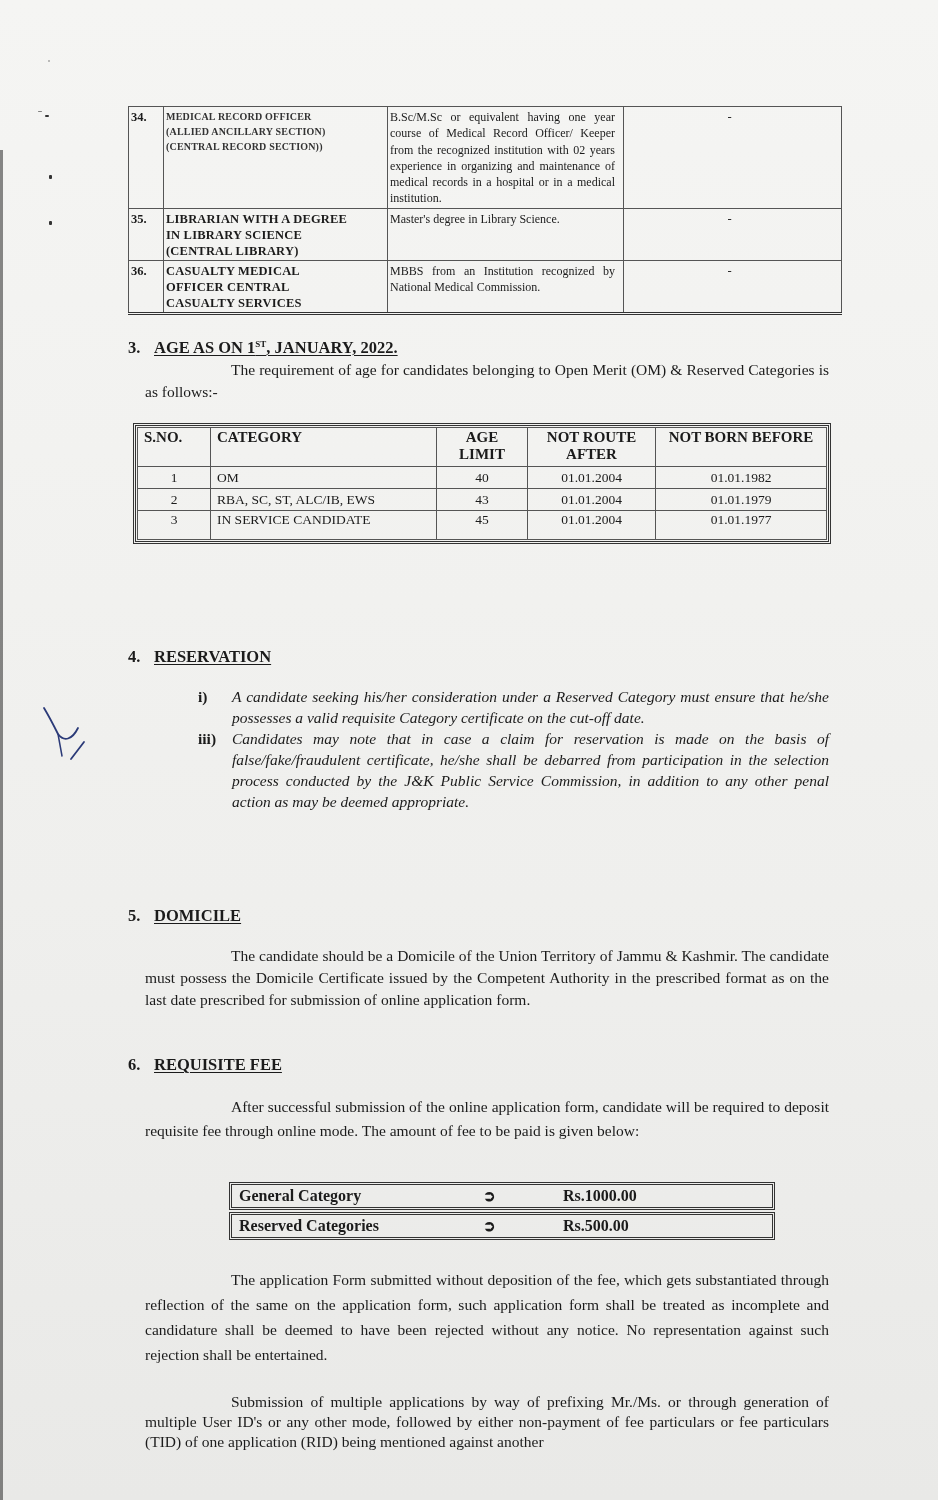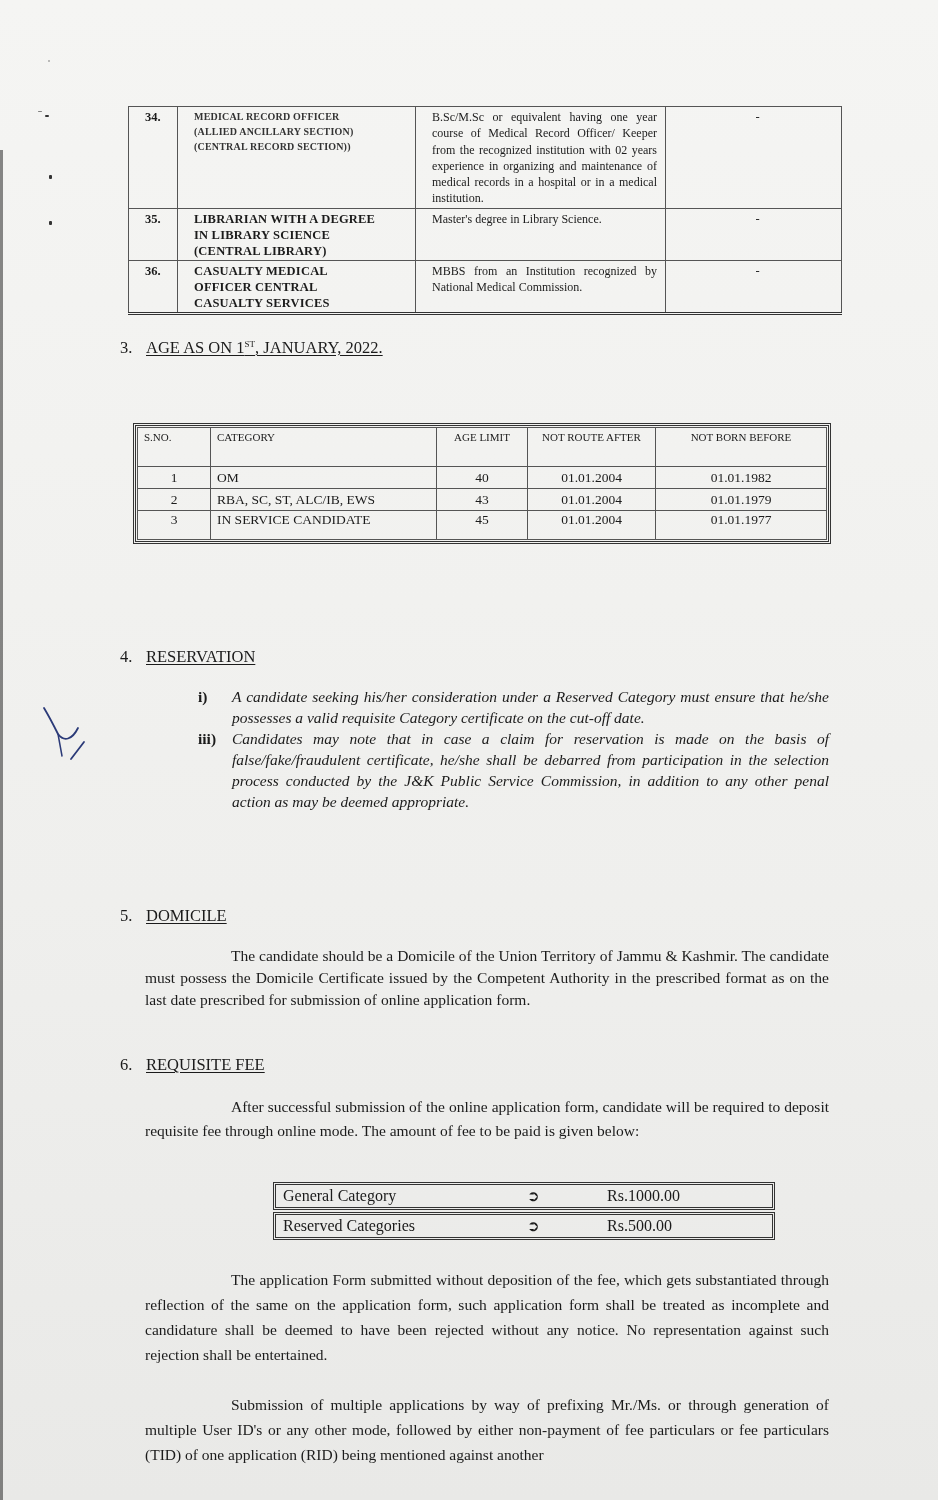--- a/index.html
+++ b/index.html
@@ -11,62 +11,62 @@
       position: relative;
     }
     .page { position: absolute; left: 0; top: 0; width: 938px; height: 1500px;
       background: linear-gradient(180deg, #f5f5f3 0%, #efefed 60%, #e9e9e7 100%); }
     .edge-left { position: absolute; left: 0; top: 150px; width: 3px; height: 1350px; background: #2a2a2a; opacity: .55; }
     .speck { position: absolute; background: #333; border-radius: 1px; }
 
     
     .posts { position: absolute; left: 128px; top: 106px; width: 714px; border-collapse: collapse;
       font-size: 12.5px; line-height: 16px; border-bottom: 3px double #333; }
-    .posts td { border: 1px solid #555; vertical-align: top; padding: 2px 8px 1px 16px; }
+    .posts td { border: 1px solid #555; vertical-align: top; padding: 2px 8px 1px 2px; }
     .posts .sno { width: 24px; font-weight: bold; }
     .posts .post { width: 213px; font-weight: bold; text-transform: uppercase; letter-spacing: .2px; }
     .posts .qual { width: 225px; text-align: justify; font-size: 12px; line-height: 16.3px; }
     .posts .rem { text-align: center; }
     .posts tr.r34 td { height: 95px; }
     .posts tr.r35 td { height: 45px; }
     .posts tr.r36 td { height: 46px; }
     .posts tr.r34 .post { color: #333; font-size: 10px; line-height: 15px; }
 
-    .sec-head { position: absolute; left: 120px; font-weight: normal; font-size: 16.5px; }
+    .sec-head { position: absolute; left: 128px; font-weight: bold; font-size: 16.5px; }
     .sec-head .num { display: inline-block; width: 26px; }
     .sec-head .title { text-decoration: underline; text-underline-offset: 2px; }
     .para { position: absolute; left: 145px; width: 684px; font-size: 15.5px; line-height: 22px; text-align: justify; }
     .indent { display: inline-block; width: 86px; }
 
     
     .age-wrap { position: absolute; left: 133px; top: 423px; width: 690px; border: 3px double #333; padding: 1px; }
     .age { width: 100%; border-collapse: collapse; font-size: 13.5px; }
     .age th, .age td { border: 1px solid #555; padding: 1px 6px; font-weight: normal; }
-    .age th { font-weight: normal; vertical-align: top; height: 36px; font-size: 11px; line-height: 17px; }
+    .age th { font-weight: bold; vertical-align: top; height: 36px; font-size: 15px; line-height: 17px; }
     .age td { height: 19px; text-align: center; }
     .age td.cat { text-align: left; }
     .age .c1 { width: 60px; text-align: left; }
     .age .c2 { width: 213px; text-align: left; margin-top: 24px; }
     .age .c3 { width: 78px; text-align: center; }
     .age .c4 { width: 115px; text-align: center; }
     .age tr.last td { height: 26px; vertical-align: top; }
 
     
     .notice { position: absolute; left: 134px; top: 563px; width: 668px; border: 3px double #333; padding: 2px 10px 2px 16px;
       font-weight: bold; font-size: 12.8px; line-height: 17.5px; text-align: justify; letter-spacing: .15px; }
 
     
     .rlist { position: absolute; left: 198px; top: 686px; width: 631px; font-size: 15.5px; line-height: 21px; }
     .ritem { display: flex; margin-bottom: 0; }
     .ritem .mk { width: 34px; flex: 0 0 34px; font-weight: bold; }
     .ritem .tx { flex: 1; text-align: justify; font-style: italic; }
 
     
     .fee { position: absolute; left: 229px; top: 1182px; width: 546px; }
-    .fee-row { border: 3px double #333; height: 22px; display: flex; align-items: center; font-weight: normal; font-size: 16px; margin-bottom: 2px; margin-left: 44px; }
+    .fee-row { border: 3px double #333; height: 22px; display: flex; align-items: center; font-weight: bold; font-size: 16px; margin-bottom: 2px; }
     .fee-row .lbl { width: 244px; padding-left: 7px; }
     .fee-row .arrow { width: 80px; font-size: 15px; }
     .fee-row .amt { flex: 1; }
 
     .handmark { position: absolute; left: 38px; top: 704px; width: 60px; height: 60px; }
   </style>
 </head>
 <body>
 
 <div class="page">
@@ -108,20 +108,21 @@
       </td>
       <td class="qual">MBBS from an Institution recognized by National Medical Commission.</td>
       <td class="rem">-</td>
     </tr>
   </tbody>
     </table>
 
   <div class="sec-head" style="top:338px">
     <span class="num">3.</span><span class="title"><span>AGE AS ON 1</span><sup style="font-size:9px">ST</sup><span>, JANUARY, 2022.</span></span>
   </div>
+  <div class="para" style="top:359px"><span class="indent"></span><span>The requirement of age for candidates belonging to Open Merit (OM) &amp; Reserved Categories is as follows:-</span></div>
 
   <div class="age-wrap">
     <table class="age">
       <tbody>
           <tr>
         <th class="c1">S.NO.</th>
         <th class="c2">CATEGORY</th>
         <th class="c3">AGE LIMIT</th>
         <th class="c4">NOT ROUTE AFTER</th>
         <th>NOT BORN BEFORE</th>
@@ -190,14 +191,14 @@
       <span class="amt">Rs.1000.00</span>
     </div>
     <div class="fee-row">
       <span class="lbl">Reserved Categories</span>
       <span class="arrow">➲</span>
       <span class="amt">Rs.500.00</span>
     </div>
   </div>
 
   <div class="para" style="top:1267px; line-height:25px"><span class="indent"></span><span>The application Form submitted without deposition of the fee, which gets substantiated through reflection of the same on the application form, such application form shall be treated as incomplete and candidature shall be deemed to have been rejected without any notice. No representation against such rejection shall be entertained.</span></div>
-  <div class="para" style="top:1392px; line-height:25px"><span class="indent"></span><span>Submission of multiple applications by way of prefixing Mr./Ms. or through generation of multiple User ID's or any other mode, followed by either non-payment of fee particulars or fee particulars (TID) of one application (RID) being mentioned against another</span></div>
+  <div class="para" style="top:1392px; line-height:20px"><span class="indent"></span><span>Submission of multiple applications by way of prefixing Mr./Ms. or through generation of multiple User ID's or any other mode, followed by either non-payment of fee particulars or fee particulars (TID) of one application (RID) being mentioned against another</span></div>
 </div>
 
 </body></html>

